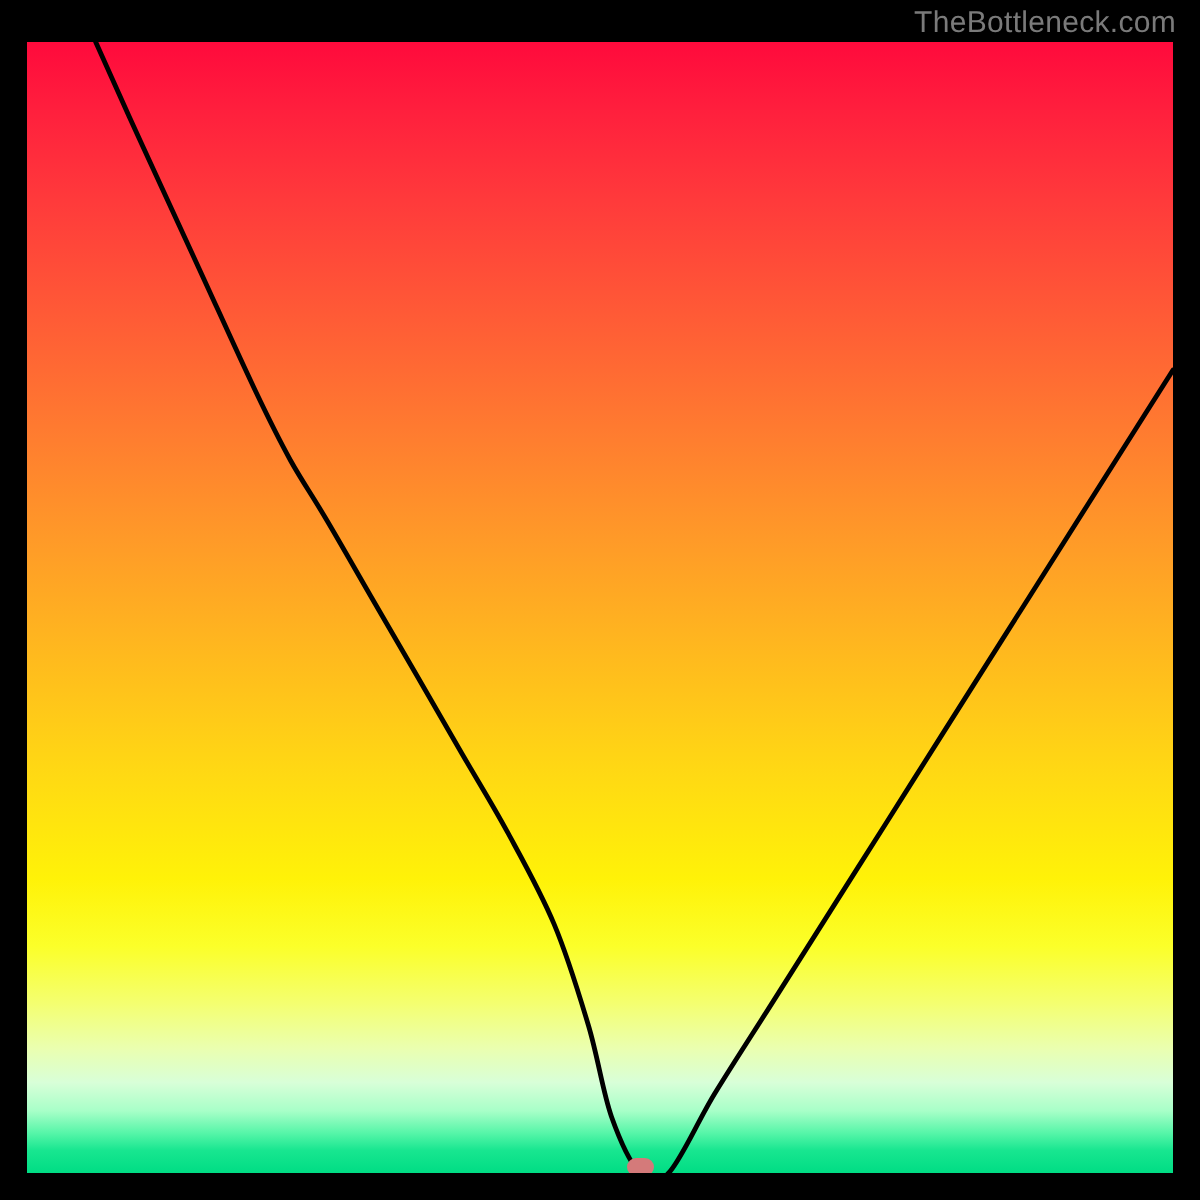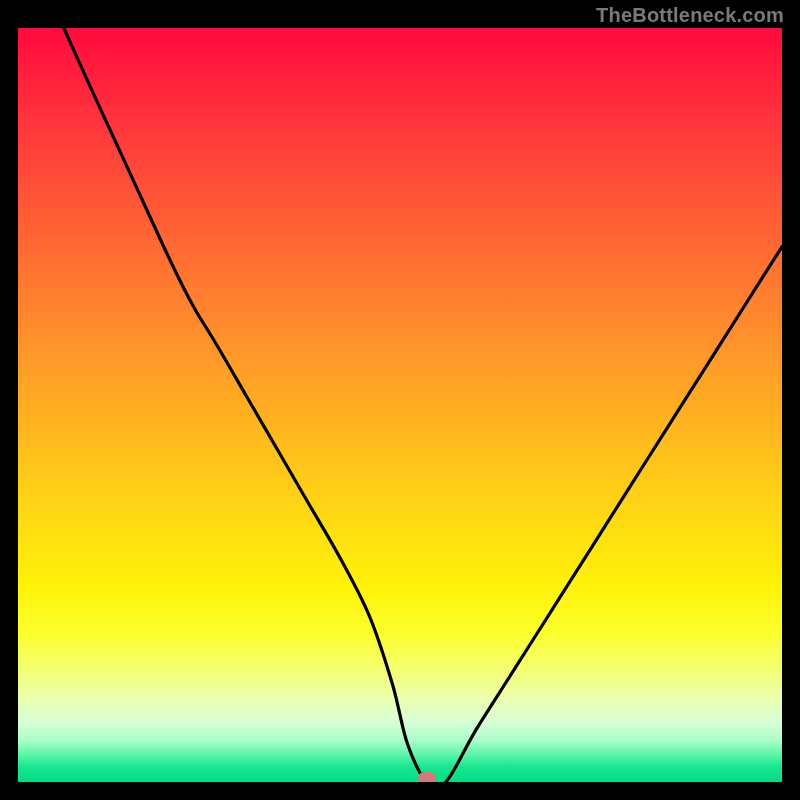--- a/index.html
+++ b/index.html
@@ -60,21 +60,21 @@
     background: #d47a7a;
     transform: translate(-50%, -50%);
   }
   .watermark {
     position: absolute;
     top: 4px;
     right: 16px;
     color: #7a7a7a;
     font-size: 20px;
     letter-spacing: 0.2px;
-    font-weight: 700;
+    font-weight: 400;
   }
 </style>
 </head>
 <body>
 
 <div class="stage">
 
   <div class="watermark">TheBottleneck.com</div>
 
   <div class="plot">

